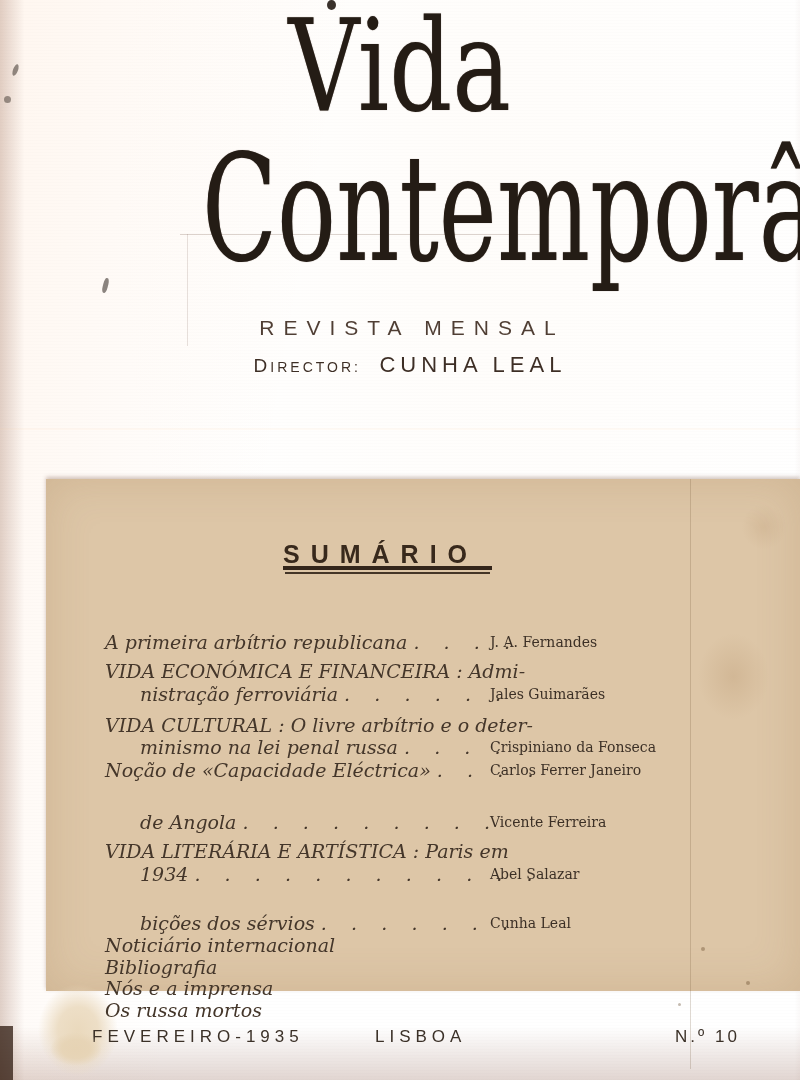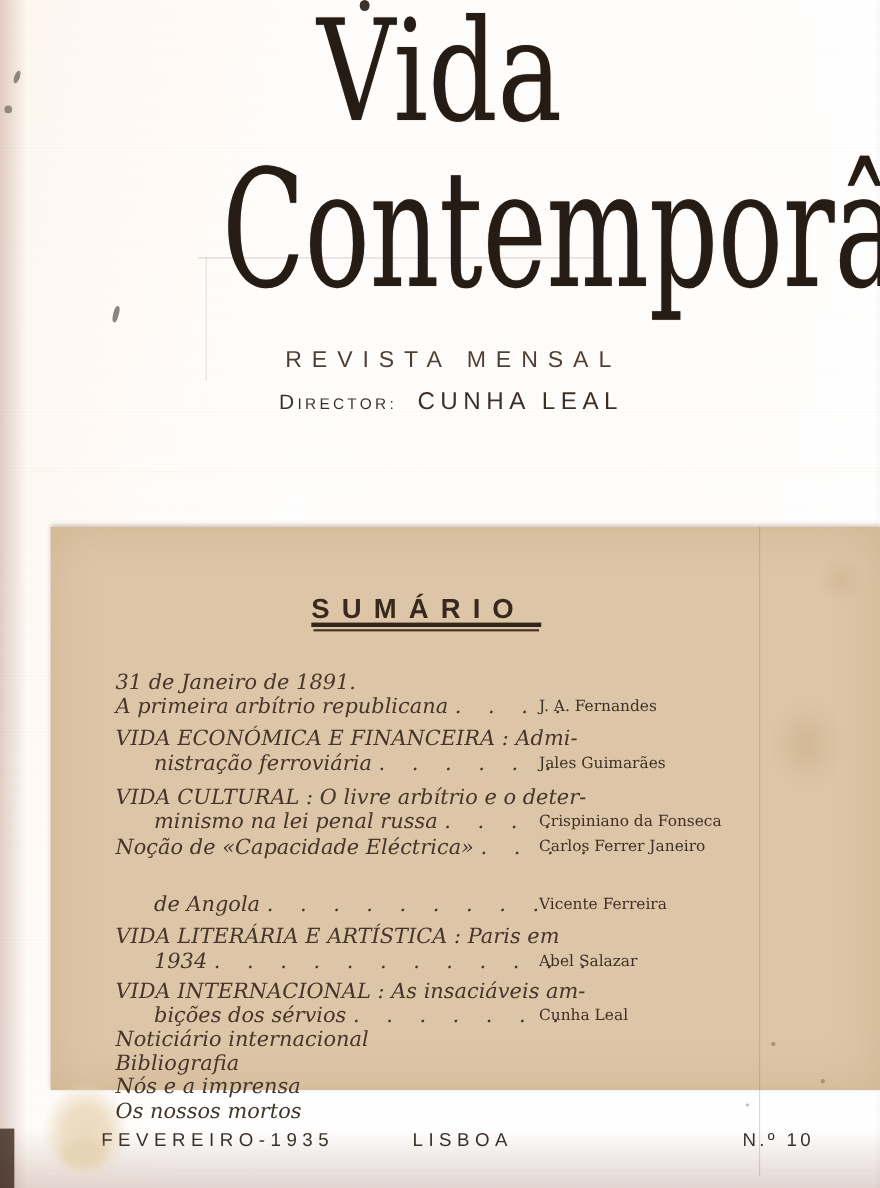--- a/index.html
+++ b/index.html
@@ -132,23 +132,20 @@
     <div class="scuff"></div>
     <div class="panel-crease"></div>
     <div class="dot-stain ds1"></div>
     <div class="dot-stain ds2"></div>
     <div class="dot-stain ds3"></div>
 
     <div class="summary-heading">SUMÁRIO</div>
     <div class="rule rule1"></div>
     <div class="rule rule2"></div>
 
-    <div class="toc-line" style="top:130px">
-      <span class="toc-text">31 de Janeiro de 1891.</span>
-    </div>
     <div class="toc-line" style="top:152px">
       <span class="toc-text">A primeira arbítrio republicana .    .    .    .</span>
       <span class="toc-author">J. A. Fernandes</span>
     </div>
     <div class="toc-line" style="top:181px">
       <span class="toc-text">VIDA ECONÓMICA E FINANCEIRA : Admi-</span>
     </div>
     <div class="toc-line ind" style="top:204px">
       <span class="toc-text">nistração ferroviária .    .    .    .    .    .</span>
       <span class="toc-author">Jales Guimarães</span>
@@ -168,38 +165,35 @@
       <span class="toc-text">de Angola .    .    .    .    .    .    .    .    .</span>
       <span class="toc-author">Vicente Ferreira</span>
     </div>
     <div class="toc-line" style="top:361px">
       <span class="toc-text">VIDA LITERÁRIA E ARTÍSTICA : Paris em</span>
     </div>
     <div class="toc-line ind" style="top:384px">
       <span class="toc-text">1934 .    .    .    .    .    .    .    .    .    .    .    .</span>
       <span class="toc-author">Abel Salazar</span>
     </div>
-    <div class="toc-line" style="top:411px">
-      <span class="toc-text">VIDA INTERNACIONAL : As insaciáveis am-</span>
-    </div>
     <div class="toc-line ind" style="top:433px">
       <span class="toc-text">bições dos sérvios .    .    .    .    .    .    .</span>
       <span class="toc-author">Cunha Leal</span>
     </div>
     <div class="toc-line" style="top:455px">
       <span class="toc-text">Noticiário internacional</span>
     </div>
     <div class="toc-line" style="top:477px">
       <span class="toc-text">Bibliografia</span>
     </div>
     <div class="toc-line" style="top:498px">
       <span class="toc-text">Nós e a imprensa</span>
     </div>
     <div class="toc-line" style="top:520px">
-      <span class="toc-text">Os nossos mortos</span>
+      <span class="toc-text">Os russa mortos</span>
     </div>
 
     <div class="footer-row">
       <span class="footer-date">FEVEREIRO-1935</span>
       <span class="footer-city">LISBOA</span>
       <span class="footer-issue">N.º 10</span>
     </div>
   </div>
 
   <div class="torn-patch"></div>

